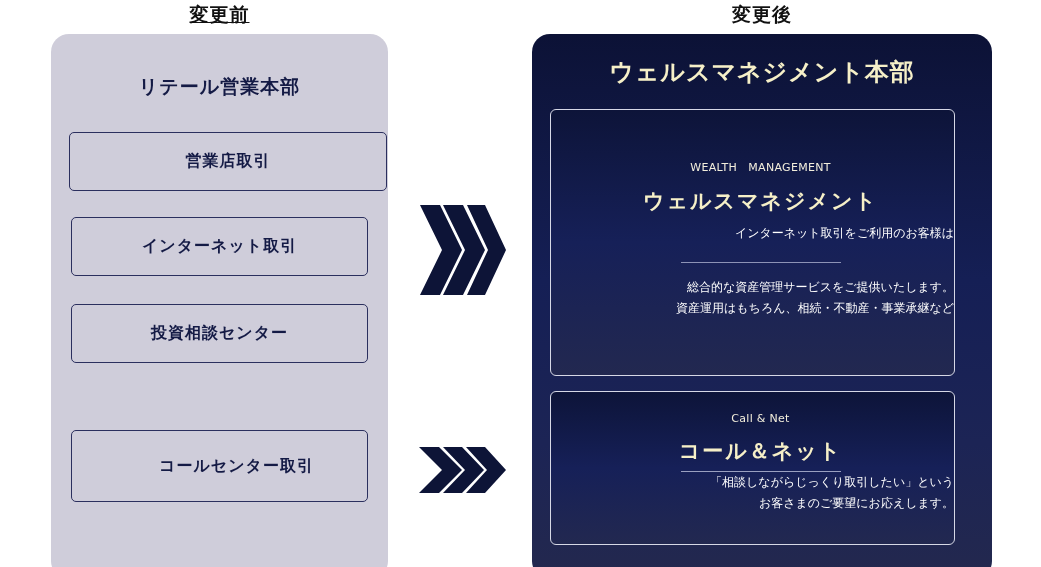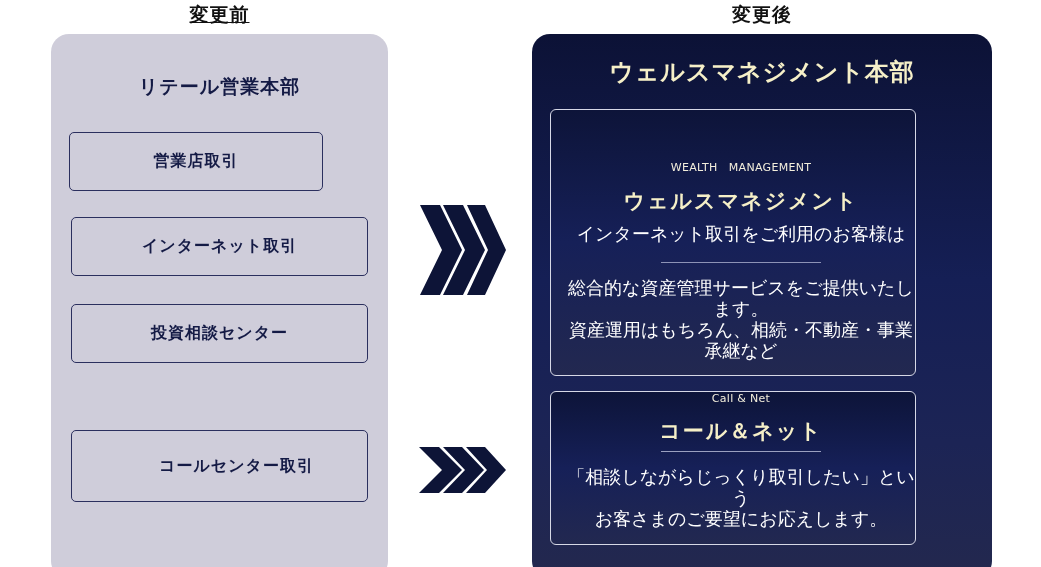--- a/index.html
+++ b/index.html
@@ -16,21 +16,21 @@
   
   .panel-before {
     position: absolute; left: 51px; top: 34px; width: 337px; height: 545px;
     background: #cfcdda; border-radius: 18px;
   }
   .panel-before .panel-heading {
     position: absolute; left: 0; top: 26px; width: 100%; text-align: center;
     font-size: 19px; font-weight: bold; color: #141a45; letter-spacing: 1px; margin-top: 14px;
   }
   .old-box {
-    position: absolute; left: 18px; width: 254px; height: 59px;
+    position: absolute; left: 18px; width: 318px; height: 59px;
     border: 1.5px solid #2b2f5e; border-radius: 5px;
     display: flex; align-items: center; justify-content: center;
     font-size: 16px; font-weight: bold; color: #141a45; letter-spacing: 1px;
   }
   #box-0 { top: 98px; left: 18px; }
   #box-1 { top: 183px; left: 20px; width: 297px; }
   #box-2 { top: 270px; left: 20px; width: 297px; }
   #box-3 { top: 396px; left: 20px; width: 297px; height: 72px; padding-left: 34px; }
 
   
@@ -42,41 +42,41 @@
   .panel-after {
     position: absolute; left: 532px; top: 34px; width: 460px; height: 545px;
     border-radius: 18px;
     background: linear-gradient(180deg, #0c1236 0%, #151f55 45%, #1c2455 75%, #23284e 100%);
   }
   .panel-after .panel-heading {
     position: absolute; left: 0; top: 22px; width: 100%; text-align: center;
     font-size: 24px; font-weight: bold; color: #f6f0c8; letter-spacing: 1px;
   }
   .new-box {
-    position: absolute; left: 18px; width: 366px;
+    position: absolute; left: 18px; width: 405px;
     border: 1.5px solid #d6d8e6; border-radius: 6px;
     background: linear-gradient(180deg, #0d1439 0%, #162058 50%, #222850 100%);
     text-align: center; color: #ffffff; padding-left: 16px;
   }
   #wm-box { top: 75px; height: 267px; }
   #cn-box { top: 357px; height: 154px; }
 
   .box-sub { font-size: 11px; color: #f3eedc; letter-spacing: 0.3px; }
   .box-title { font-size: 21px; font-weight: bold; color: #f6f0c8; letter-spacing: 2px; margin-top: 12px; }
-  .box-text { font-size: 18px; line-height: 21px; color: #ffffff; }
+  .box-text { font-size: 12px; line-height: 21px; color: #ffffff; text-align: right; }
   .divider { height: 1px; background: #8d93b6; margin: 0 auto; }
 
   #wm-box .box-sub { margin-top: 50px; }
   #wm-box .wm-text-1 { margin-top: 8px; }
   #wm-box .divider { width: 160px; margin-top: 18px; }
   #wm-box .wm-text-2 { margin-top: 14px; }
 
-  #cn-box .box-sub { }
+  #cn-box .box-sub { margin-top: 20px; }
   #cn-box .divider { width: 160px; margin-top: 6px; background: #9aa0c0; }
-  #cn-box .cn-text { margin-top: 14px; }
+  #cn-box .cn-text { }
 </style>
 </head>
 <body>
 
 <div class="col-title" id="before-title">変更前</div>
 <div class="col-title" id="after-title">変更後</div>
 
 <div class="panel-before">
   <div class="panel-heading">リテール営業本部</div>
   <div class="old-box" id="box-0">

